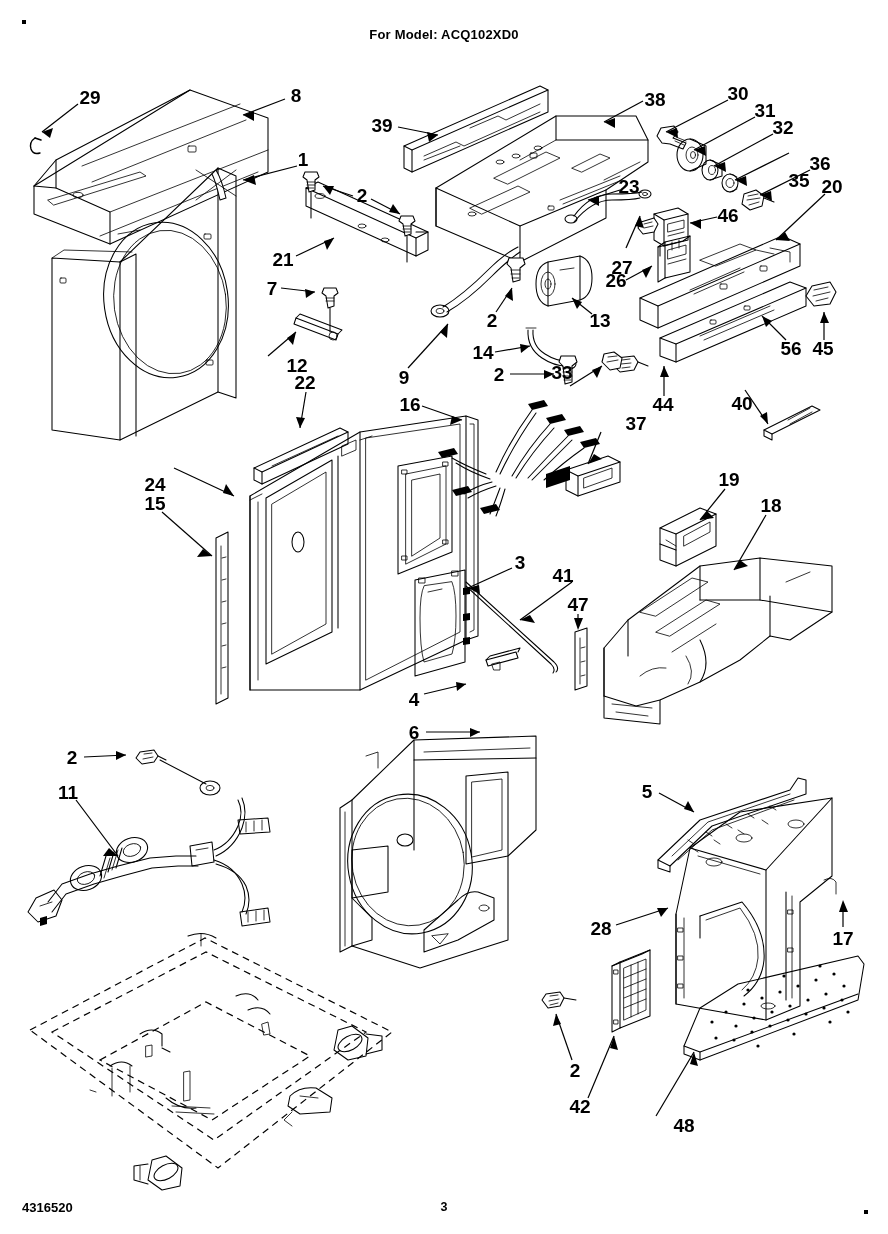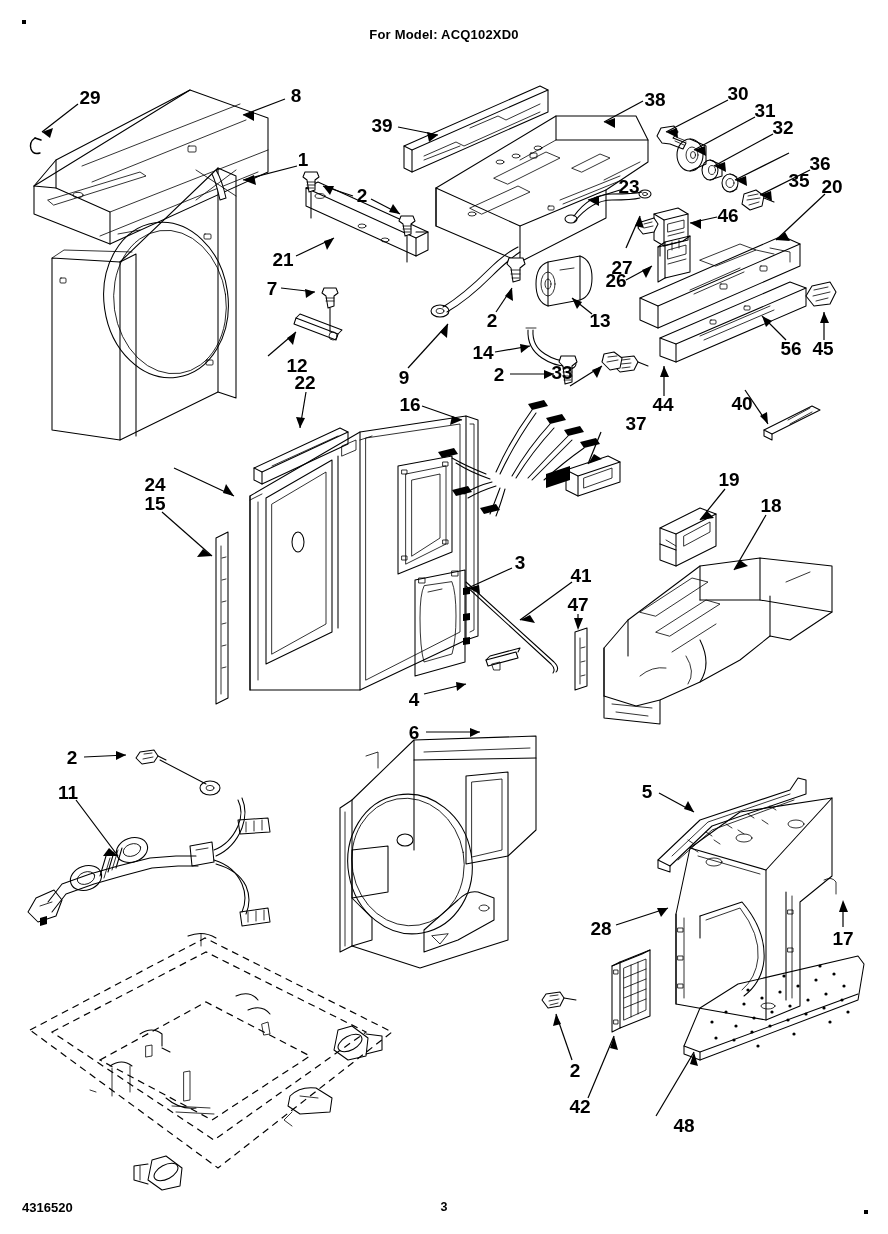--- a/index.html
+++ b/index.html
@@ -777,21 +777,21 @@
     <div class="callout" style="left: 663px; top: 404px;">44</div>
     <div class="callout" style="left: 742px; top: 383px; margin-top: 20px;">40</div>
     <div class="callout" style="left: 305px; top: 382px;">22</div>
     <div class="callout" style="left: 410px; top: 404px;">16</div>
     <div class="callout" style="left: 600px; top: 423px; margin-left: 36px;">37</div>
     <div class="callout" style="left: 155px; top: 464px; margin-top: 20px;">24</div>
     <div class="callout" style="left: 729px; top: 479px;">19</div>
     <div class="callout" style="left: 771px; top: 505px;">18</div>
     <div class="callout" style="left: 155px; top: 503px;">15</div>
     <div class="callout" style="left: 520px; top: 562px;">3</div>
-    <div class="callout" style="left: 581px; top: 575px;">41</div>
+    <div class="callout" style="left: 563px; top: 575px;">41</div>
     <div class="callout" style="left: 578px; top: 604px;">47</div>
     <div class="callout" style="left: 414px; top: 699px;">4</div>
     <div class="callout" style="left: 414px; top: 732px;">6</div>
     <div class="callout" style="left: 72px; top: 757px;">2</div>
     <div class="callout" style="left: 68px; top: 792px;">11</div>
     <div class="callout" style="left: 647px; top: 791px;">5</div>
     <div class="callout" style="left: 601px; top: 928px;">28</div>
     <div class="callout" style="left: 843px; top: 938px;">17</div>
     <div class="callout" style="left: 575px; top: 1070px;">2</div>
     <div class="callout" style="left: 580px; top: 1106px;">42</div>

